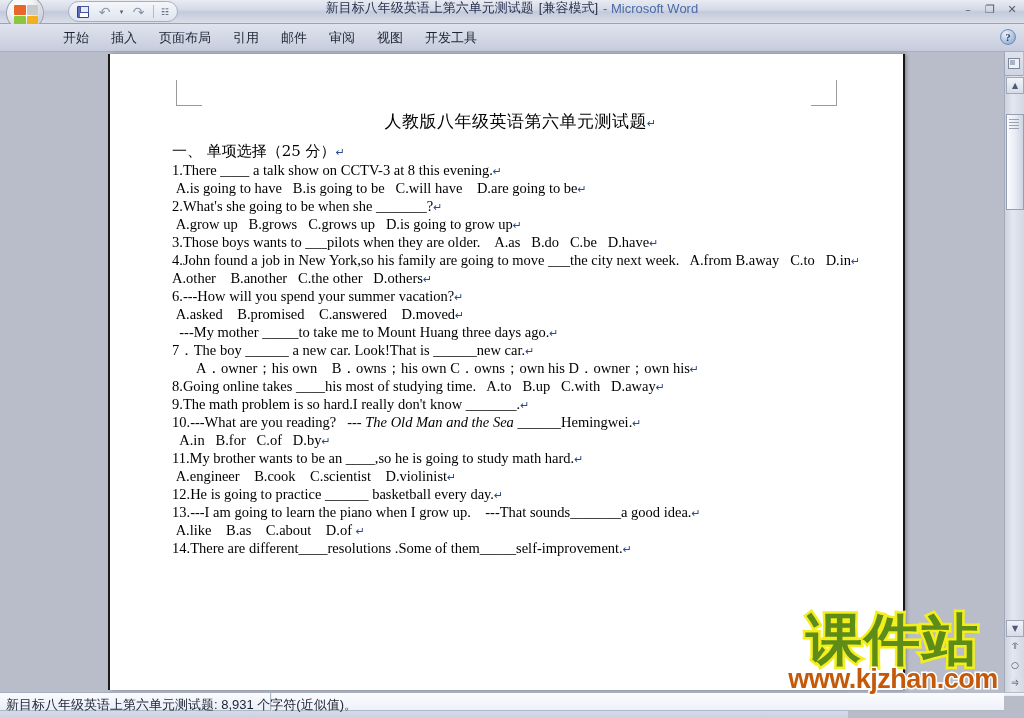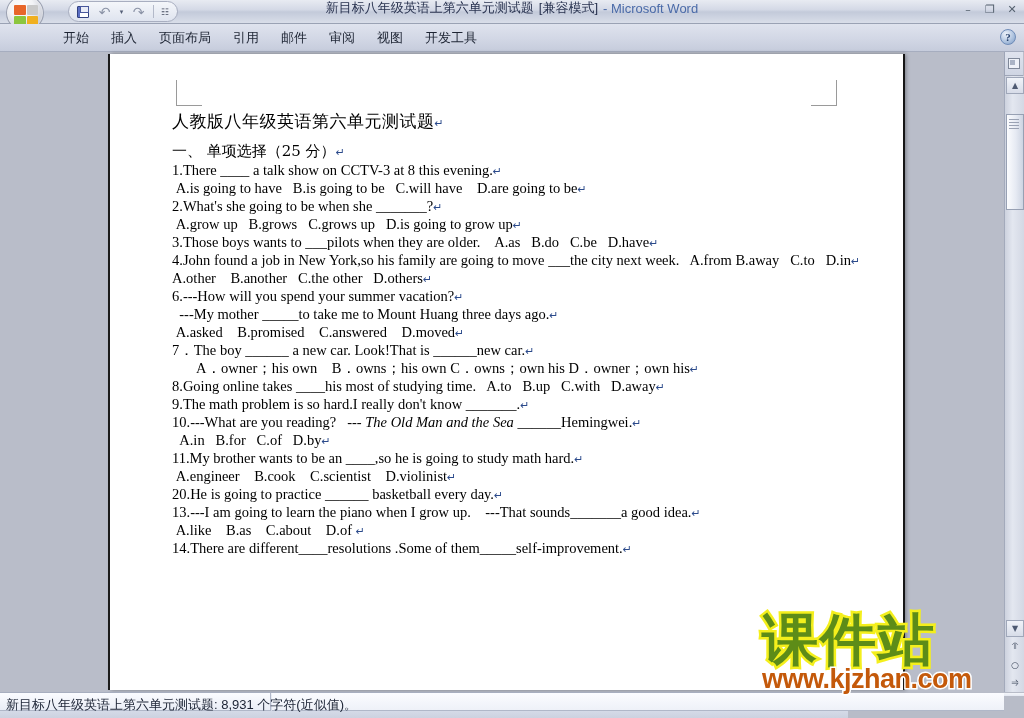--- a/index.html
+++ b/index.html
@@ -111,37 +111,37 @@
   .crop { position: absolute; width: 26px; height: 26px; }
   .crop-tl { left: 66px; top: 26px; border-left: 1px solid #9a9a9a; border-bottom: 1px solid #9a9a9a; }
   .crop-tr { right: 66px; top: 26px; border-right: 1px solid #9a9a9a; border-bottom: 1px solid #9a9a9a; }
 
   .doc {
     position: absolute; left: 62px; top: 56px; right: 34px;
     font-family: "Liberation Serif", serif;
     color: #000;
   }
   .doc-title {
-    text-align: left; font-size: 17px; letter-spacing: .5px; margin-bottom: 9px;
+    text-align: center; font-size: 17px; letter-spacing: .5px; margin-bottom: 9px;
     font-family: "DejaVu Serif", serif;
   }
   .sec-head { font-size: 15px; margin-bottom: 1px; font-family: "DejaVu Serif", serif; }
   .ln {
     font-size: 14.5px; line-height: 17px; white-space: pre-wrap;
     font-family: "Liberation Serif", serif;
   }
   .ln.ind2 { padding-left: 24px; }
   .ln.just { text-align: justify; text-align-last: left; }
   .ital { font-style: italic; }
   .pilcrow { color: #2b4a8b; font-size: 11px; font-family: "DejaVu Sans", sans-serif; }
 
   
   .watermark {
     position: absolute; left: 762px; top: 612px; width: 262px; height: 96px;
-    z-index: 40; pointer-events: none;
+    z-index: 40; pointer-events: none; text-align: center;
   }
   .wm-cn {
     font-family: "DejaVu Sans", sans-serif;
     font-size: 56px; font-weight: bold; letter-spacing: 2px;
     color: #5d8c18;
     -webkit-text-stroke: 5px #f4ef1c;
     paint-order: stroke fill;
     line-height: 56px;
     white-space: nowrap;
   }
@@ -279,31 +279,31 @@
         </div>
 
         <div class="ln"><span>1.There ____ a talk show on CCTV-3 at 8 this evening.</span><span class="pilcrow">↵</span></div>
         <div class="ln"><span> A.is going to have   B.is going to be   C.will have    D.are going to be</span><span class="pilcrow">↵</span></div>
         <div class="ln"><span>2.What's she going to be when she _______?</span><span class="pilcrow">↵</span></div>
         <div class="ln"><span> A.grow up   B.grows   C.grows up   D.is going to grow up</span><span class="pilcrow">↵</span></div>
         <div class="ln"><span>3.Those boys wants to ___pilots when they are older.    A.as   B.do   C.be   D.have</span><span class="pilcrow">↵</span></div>
         <div class="ln just"><span>4.John found a job in New York,so his family are going to move ___the city next week.   A.from B.away   C.to   D.in</span><span class="pilcrow">↵</span></div>
         <div class="ln"><span>A.other    B.another   C.the other   D.others</span><span class="pilcrow">↵</span></div>
         <div class="ln"><span>6.---How will you spend your summer vacation?</span><span class="pilcrow">↵</span></div>
+        <div class="ln"><span> A.asked    B.promised    C.answered    D.moved</span><span class="pilcrow">↵</span></div>
         <div class="ln"><span>  ---My mother _____to take me to Mount Huang three days ago.</span><span class="pilcrow">↵</span></div>
-        <div class="ln"><span> A.asked    B.promised    C.answered    D.moved</span><span class="pilcrow">↵</span></div>
         <div class="ln"><span>7．The boy ______ a new car. Look!That is ______new car.</span><span class="pilcrow">↵</span></div>
         <div class="ln ind2"><span>A．owner；his own    B．owns；his own C．owns；own his D．owner；own his</span><span class="pilcrow">↵</span></div>
         <div class="ln"><span>8.Going online takes ____his most of studying time.   A.to   B.up   C.with   D.away</span><span class="pilcrow">↵</span></div>
         <div class="ln"><span>9.The math problem is so hard.I really don't know _______.</span><span class="pilcrow">↵</span></div>
         <div class="ln"><span>10.---What are you reading?   --- </span><span class="ital">The Old Man and the Sea</span><span> ______Hemingwei.</span><span class="pilcrow">↵</span></div>
         <div class="ln"><span>  A.in   B.for   C.of   D.by</span><span class="pilcrow">↵</span></div>
         <div class="ln"><span>11.My brother wants to be an ____,so he is going to study math hard.</span><span class="pilcrow">↵</span></div>
         <div class="ln"><span> A.engineer    B.cook    C.scientist    D.violinist</span><span class="pilcrow">↵</span></div>
-        <div class="ln"><span>20.He is going to practice ______ basketball every day.</span><span class="pilcrow">↵</span></div>
+        <div class="ln"><span>12.He is going to practice ______ basketball every day.</span><span class="pilcrow">↵</span></div>
         <div class="ln"><span>13.---I am going to learn the piano when I grow up.    ---That sounds_______a good idea.</span><span class="pilcrow">↵</span></div>
         <div class="ln"><span> A.like    B.as    C.about    D.of </span><span class="pilcrow">↵</span></div>
         <div class="ln"><span>14.There are different____resolutions .Some of them_____self-improvement.</span><span class="pilcrow">↵</span></div>
         <div class="ln"></div>
 
       </div>
     </div>
 
     <div class="ruler-toggle">
       <span class="ico"></span>

